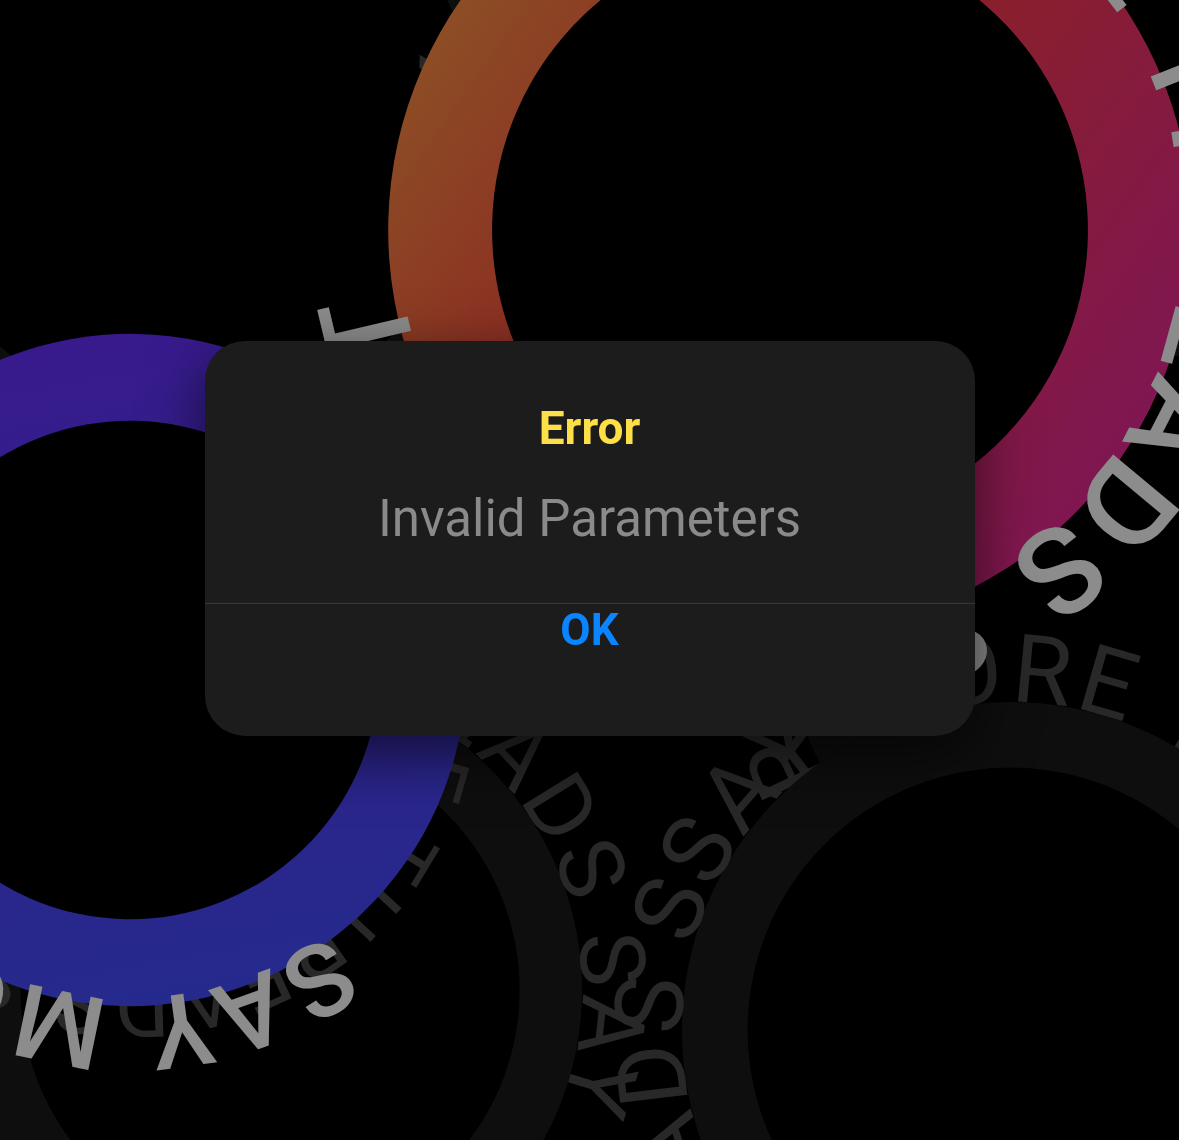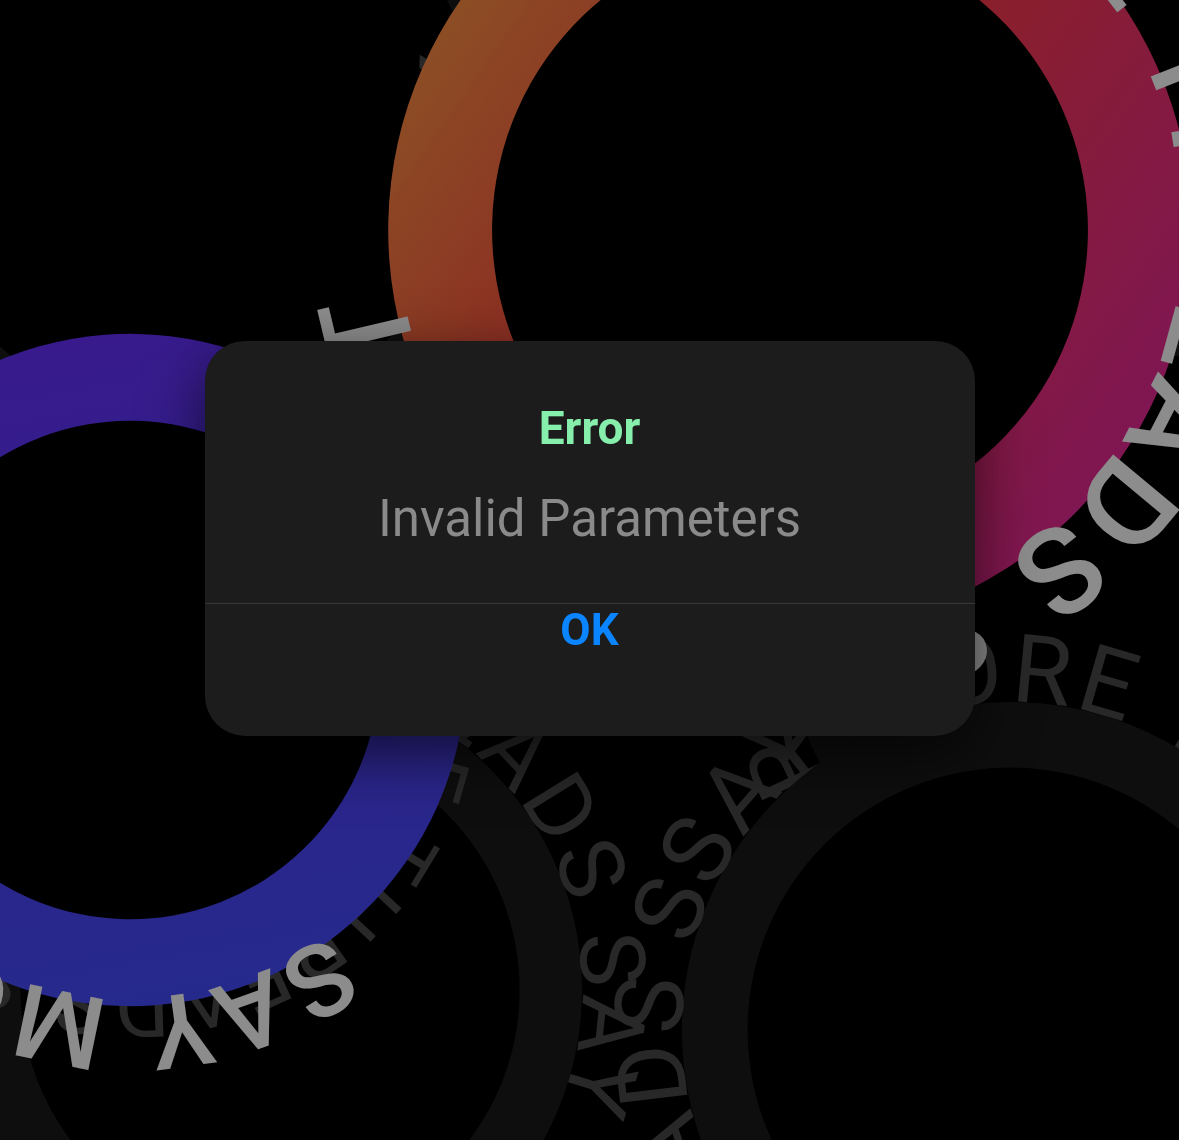--- a/index.html
+++ b/index.html
@@ -99,21 +99,21 @@
       overflow: hidden;
       box-shadow: 0 20px 60px rgba(0,0,0,0.6);
     }
 
     .modal-body {
       padding: 60px 40px 55px 40px;
       text-align: center;
     }
 
     .modal-title {
-      color: #86efac;
+      color: #fde047;
       font-size: 46px;
       font-weight: 700;
       margin-bottom: 34px;
     }
 
     .modal-message {
       color: #8a8a8a;
       font-size: 51px;
       font-weight: 400;
     }

